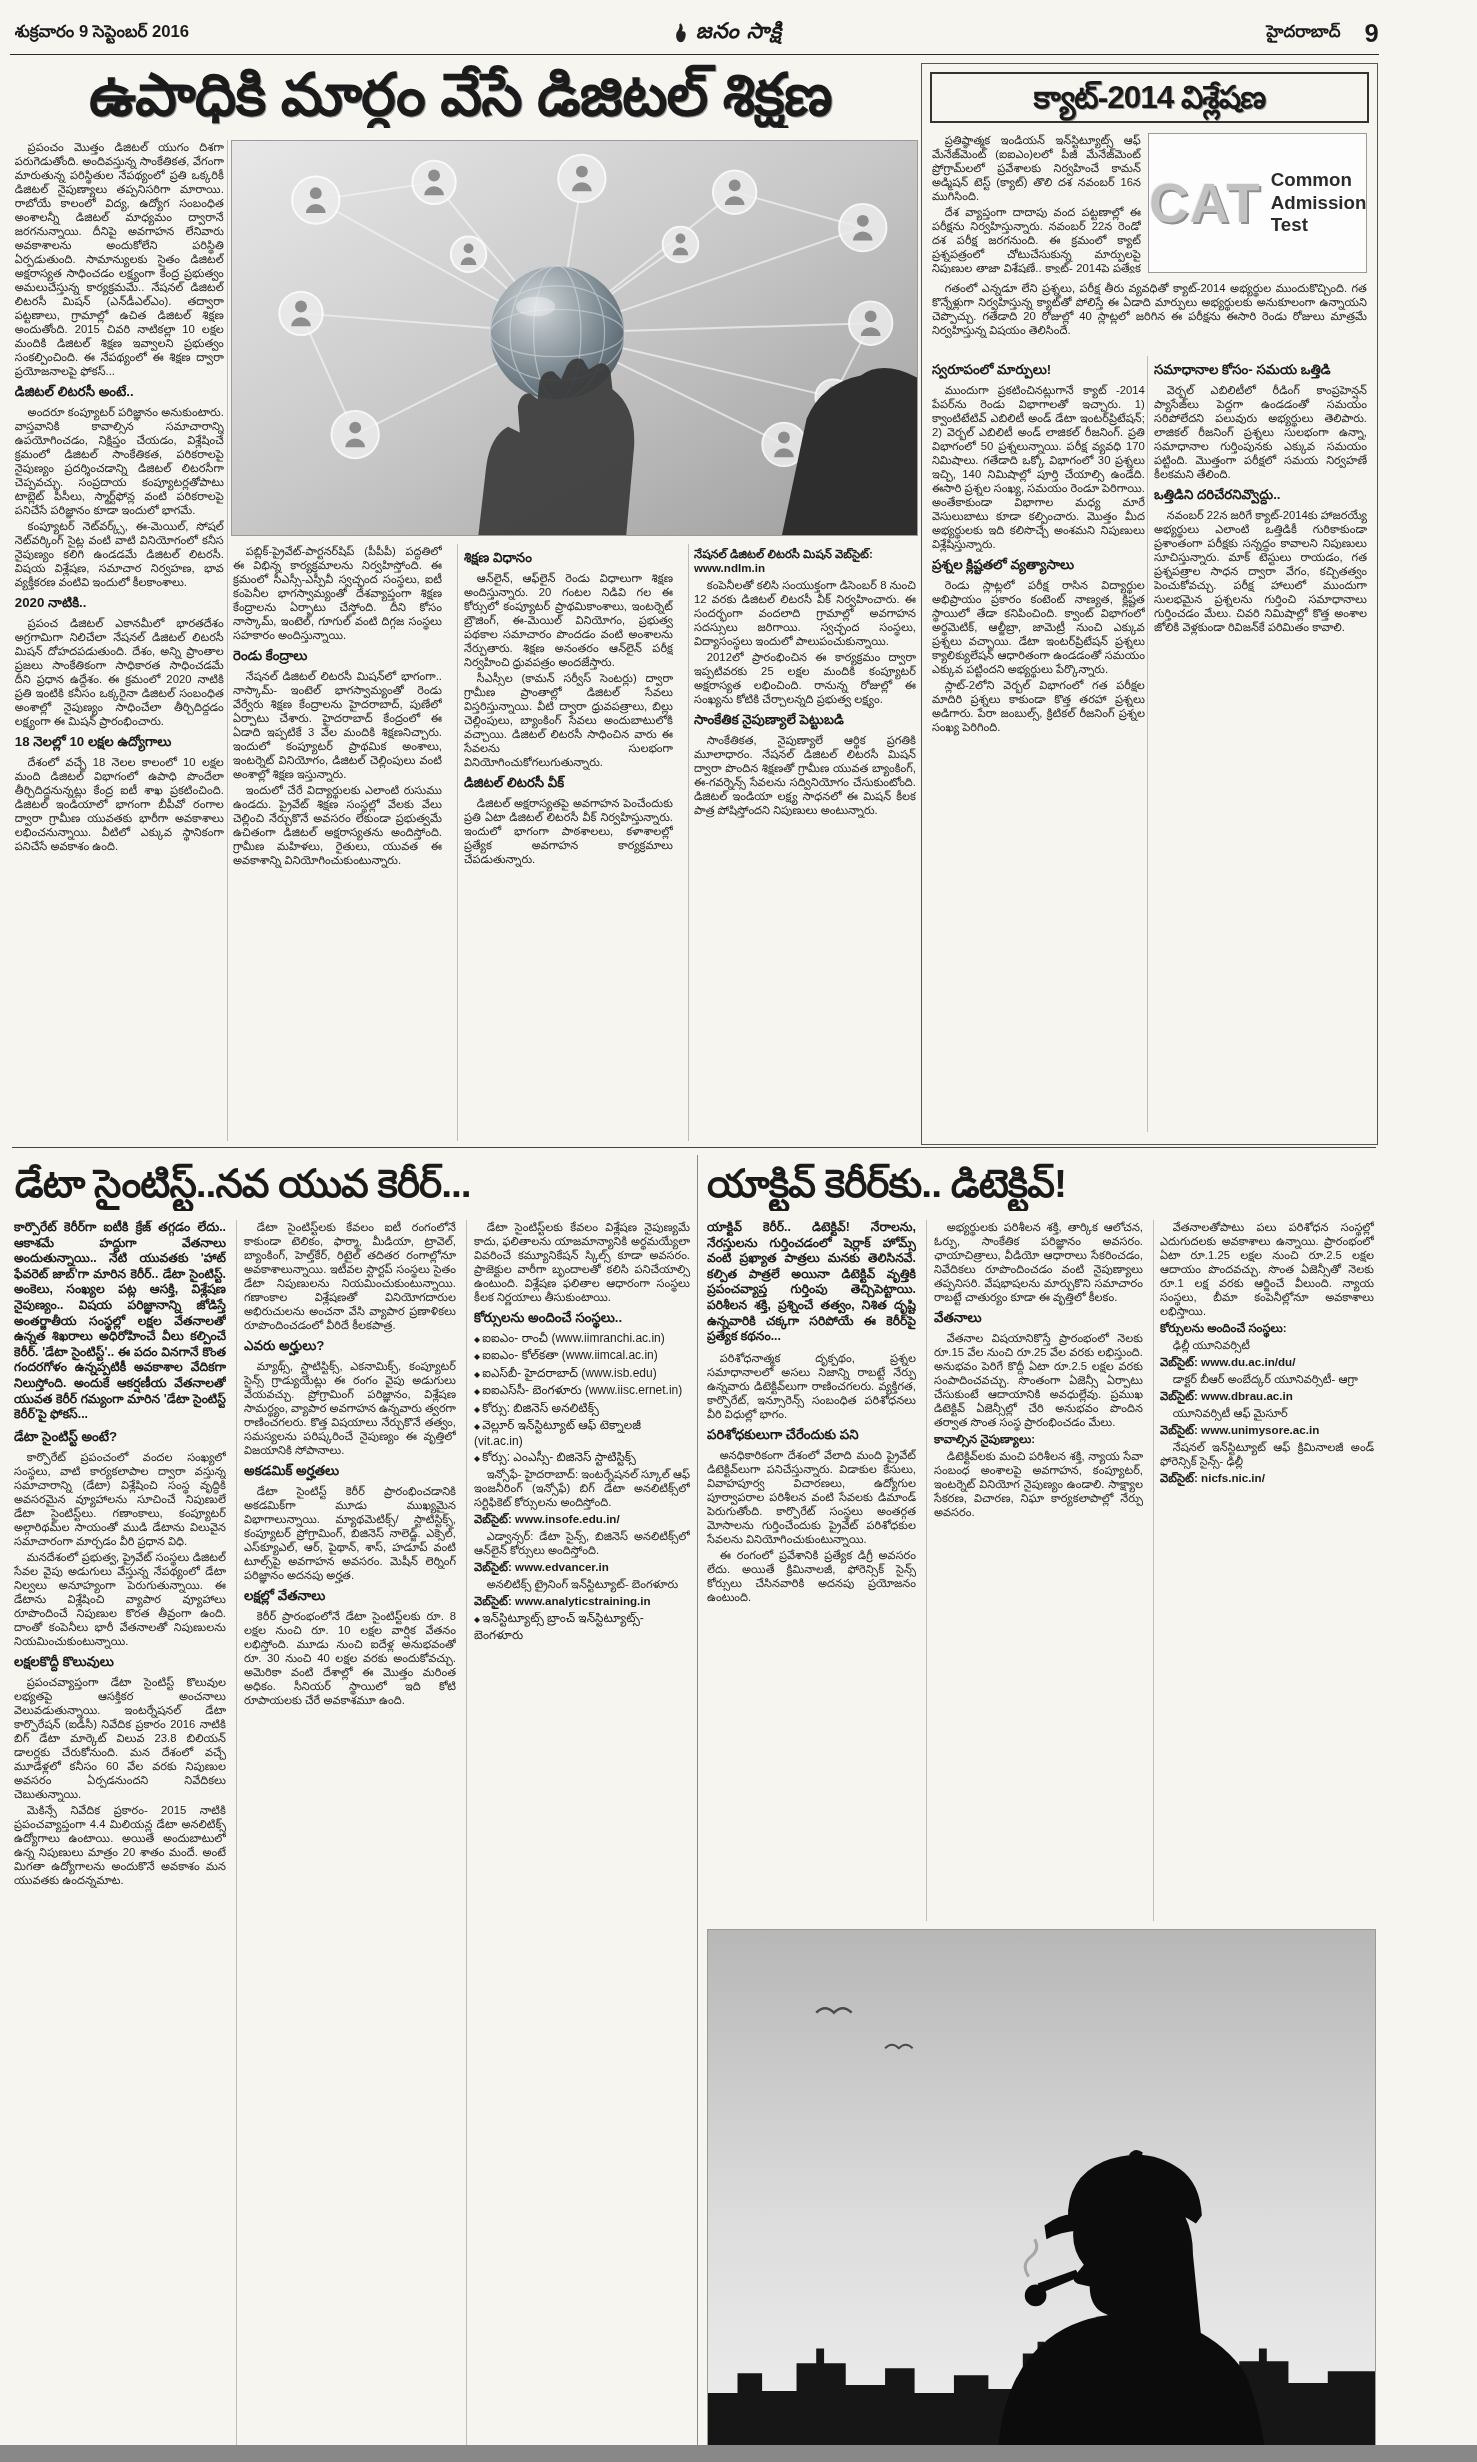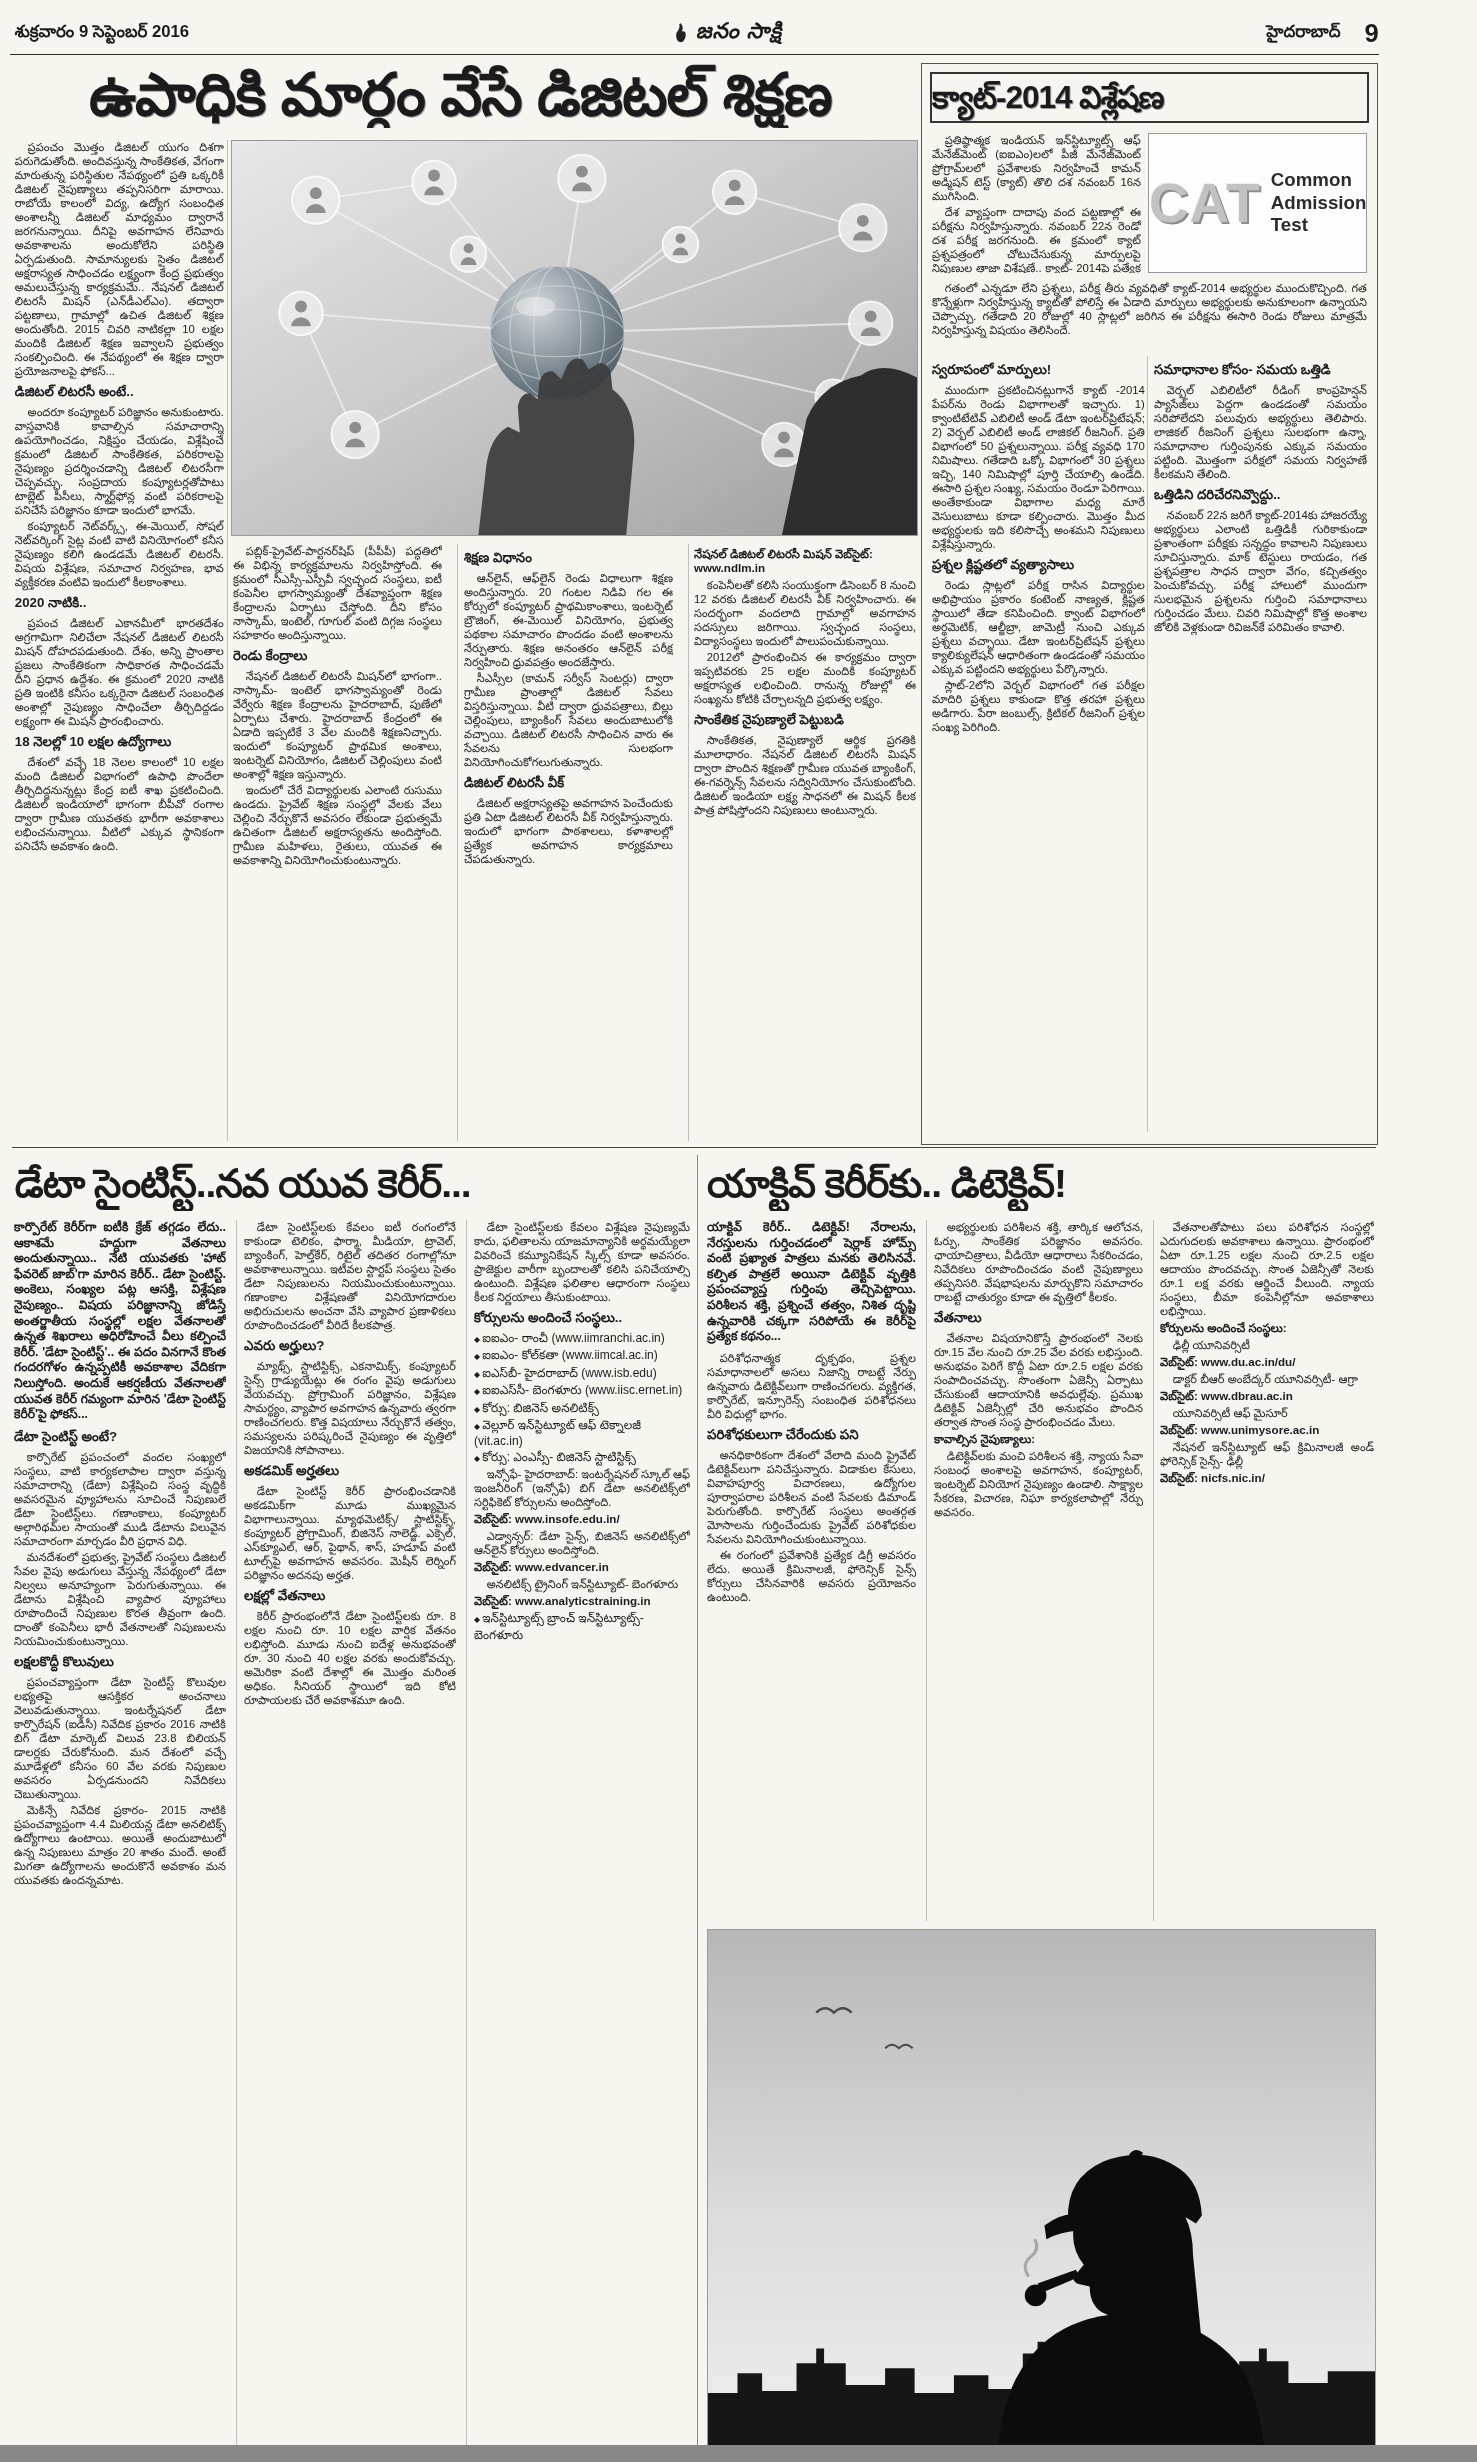--- a/index.html
+++ b/index.html
@@ -43,21 +43,21 @@
   .mcol2{left:233px;top:544px;width:209px;height:597px;}
   .mcol3{left:464px;top:544px;width:209px;height:597px;}
   .mcol4{left:694px;top:544px;width:222px;height:597px;}
   
   .photo{position:absolute;display:block;}
   .main-photo{left:231px;top:140px;width:685px;height:394px;border:1px solid #9a9a9a;}
   .det-photo{left:707px;top:1929px;width:667px;height:520px;border:1px solid #9a9a9a;}
   
   .cat-box{position:absolute;left:921px;top:63px;width:455px;height:1080px;border:1.5px solid #555;}
   .cat-title{position:absolute;left:7.9px;top:7.9px;width:435px;height:47px;border:2px solid #333;
-    font-size:31.5px;font-weight:800;line-height:47px;text-align:left;letter-spacing:-1px;
+    font-size:31.5px;font-weight:800;line-height:47px;text-align:center;letter-spacing:-1px;
     text-shadow:1px 1px 0 #9a9a9a;overflow:hidden;}
   .cat-intro{left:9.9px;top:69px;width:209px;height:140px;}
   .cat-logo{position:absolute;right:9.9px;top:69px;width:219px;height:140px;background:#fdfdfd;
     border:1px solid #999;display:flex;align-items:center;justify-content:center;gap:10px;padding:3.9px;box-sizing:border-box;}
   .cat-big{font-size:55px;font-weight:800;color:#c2c2c2;letter-spacing:1px;
     text-shadow:2px 2px 0 #8e8e8e, -1px -1px 0 #efefef;}
   .cat-words{font-size:18.7px;font-weight:bold;color:#2b2b2b;line-height:1.2;}
   .cat-full{left:9.9px;top:217px;width:435px;height:71px;}
   .cat-colA{left:9.9px;top:292px;width:213px;height:776px;}
   .cat-colB{left:232px;top:292px;width:213px;height:776px;}
@@ -309,21 +309,21 @@
     </div>
 
   <div class="sec-headline det-headline">యాక్టివ్ కెరీర్‌కు.. డిటెక్టివ్!</div>
   <div class="vrule" style="left:926px;top:1220px;height:701px;"></div>
   <div class="vrule" style="left:1153px;top:1220px;height:701px;"></div>
   <div class="col tcol1">
       <div class="blk blk-lead">యాక్టివ్ కెరీర్.. డిటెక్టివ్! నేరాలను, నేరస్తులను గుర్తించడంలో షెర్లాక్ హోమ్స్ వంటి ప్రఖ్యాత పాత్రలు మనకు తెలిసినవే. కల్పిత పాత్రలే అయినా డిటెక్టివ్ వృత్తికి ప్రపంచవ్యాప్త గుర్తింపు తెచ్చిపెట్టాయి. పరిశీలన శక్తి, ప్రశ్నించే తత్వం, నిశిత దృష్టి ఉన్నవారికి చక్కగా సరిపోయే ఈ కెరీర్‌పై ప్రత్యేక కథనం...</div>
       <div class="blk blk-p">పరిశోధనాత్మక దృక్పథం, ప్రశ్నల సమాధానాలలో అసలు నిజాన్ని రాబట్టే నేర్పు ఉన్నవారు డిటెక్టివ్‌లుగా రాణించగలరు. వ్యక్తిగత, కార్పొరేట్, ఇన్సూరెన్స్ సంబంధిత పరిశోధనలు వీరి విధుల్లో భాగం.</div>
       <div class="blk blk-h">పరిశోధకులుగా చేరేందుకు పని</div>
       <div class="blk blk-p">అనధికారికంగా దేశంలో వేలాది మంది ప్రైవేట్ డిటెక్టివ్‌లుగా పనిచేస్తున్నారు. విడాకుల కేసులు, వివాహపూర్వ విచారణలు, ఉద్యోగుల పూర్వాపరాల పరిశీలన వంటి సేవలకు డిమాండ్ పెరుగుతోంది. కార్పొరేట్ సంస్థలు అంతర్గత మోసాలను గుర్తించేందుకు ప్రైవేట్ పరిశోధకుల సేవలను వినియోగించుకుంటున్నాయి.</div>
-      <div class="blk blk-p">ఈ రంగంలో ప్రవేశానికి ప్రత్యేక డిగ్రీ అవసరం లేదు. అయితే క్రిమినాలజీ, ఫోరెన్సిక్ సైన్స్ కోర్సులు చేసినవారికి అవసరు ప్రయోజనం ఉంటుంది.</div>
+      <div class="blk blk-p">ఈ రంగంలో ప్రవేశానికి ప్రత్యేక డిగ్రీ అవసరం లేదు. అయితే క్రిమినాలజీ, ఫోరెన్సిక్ సైన్స్ కోర్సులు చేసినవారికి అదనపు ప్రయోజనం ఉంటుంది.</div>
     </div>
   <div class="col tcol2">
       <div class="blk blk-p">అభ్యర్థులకు పరిశీలన శక్తి, తార్కిక ఆలోచన, ఓర్పు, సాంకేతిక పరిజ్ఞానం అవసరం. ఛాయాచిత్రాలు, వీడియో ఆధారాలు సేకరించడం, నివేదికలు రూపొందించడం వంటి నైపుణ్యాలు తప్పనిసరి. వేషభాషలను మార్చుకొని సమాచారం రాబట్టే చాతుర్యం కూడా ఈ వృత్తిలో కీలకం.</div>
       <div class="blk blk-h">వేతనాలు</div>
       <div class="blk blk-p">వేతనాల విషయానికొస్తే ప్రారంభంలో నెలకు రూ.15 వేల నుంచి రూ.25 వేల వరకు లభిస్తుంది. అనుభవం పెరిగే కొద్దీ ఏటా రూ.2.5 లక్షల వరకు సంపాదించవచ్చు. సొంతంగా ఏజెన్సీ ఏర్పాటు చేసుకుంటే ఆదాయానికి అవధుల్లేవు. ప్రముఖ డిటెక్టివ్ ఏజెన్సీల్లో చేరి అనుభవం పొందిన తర్వాత సొంత సంస్థ ప్రారంభించడం మేలు.</div>
       <div class="blk blk-pb">కావాల్సిన నైపుణ్యాలు:</div>
       <div class="blk blk-p">డిటెక్టివ్‌లకు మంచి పరిశీలన శక్తి, న్యాయ సేవా సంబంధ అంశాలపై అవగాహన, కంప్యూటర్, ఇంటర్నెట్ వినియోగ నైపుణ్యం ఉండాలి. సాక్ష్యాల సేకరణ, విచారణ, నిఘా కార్యకలాపాల్లో నేర్పు అవసరం.</div>
     </div>
   <div class="col tcol3">
       <div class="blk blk-p">వేతనాలతోపాటు పలు పరిశోధన సంస్థల్లో ఎదుగుదలకు అవకాశాలు ఉన్నాయి. ప్రారంభంలో ఏటా రూ.1.25 లక్షల నుంచి రూ.2.5 లక్షల ఆదాయం పొందవచ్చు. సొంత ఏజెన్సీతో నెలకు రూ.1 లక్ష వరకు ఆర్జించే వీలుంది. న్యాయ సంస్థలు, బీమా కంపెనీల్లోనూ అవకాశాలు లభిస్తాయి.</div>

